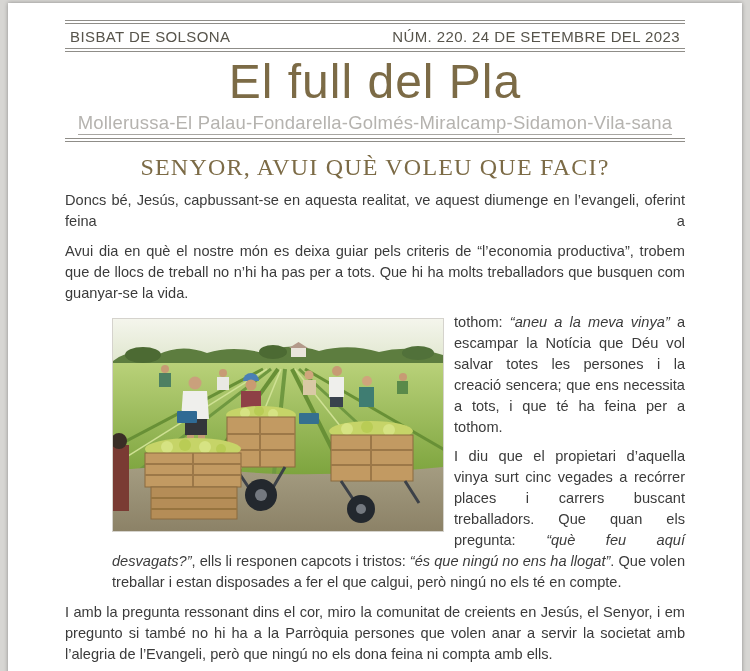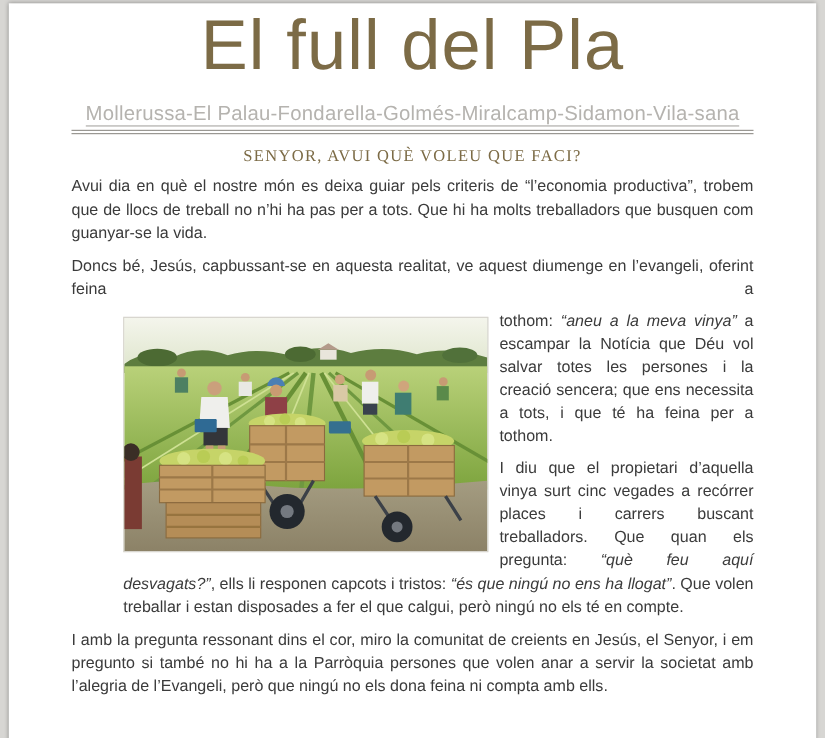--- a/index.html
+++ b/index.html
@@ -33,43 +33,43 @@
   .masthead-row{
     display:flex;justify-content:space-between;align-items:center;
     padding:4px 5px 3px 5px;
     color:#57544b;font-size:15px;letter-spacing:.4px;
   }
   
   .title{
     text-align:center;
     font-family:"Liberation Sans", sans-serif;
     font-weight:200;
-    font-size:64px;line-height:1.08;
+    font-size:48px;line-height:1.08;
     letter-spacing:1px;
     color:var(--accent);
     margin-top:4px;
   }
   .subtitle{
     text-align:center;
-    margin-top:16px;
+    margin-top:4px;
   }
   .subtitle span{
     font-size:18.5px;letter-spacing:.2px;
     color:var(--subtitle);
     border-bottom:1px solid #a8a6a2;
     padding-bottom:1px;
   }
   .subtitle-rule{margin-top:4px;}
   
   h2.article-heading{
     margin-top:12px;
     text-align:center;
     font-family:"Liberation Serif", serif;
     font-weight:normal;
-    font-size:15px;
+    font-size:24px;
     letter-spacing:1.2px;
     color:var(--accent);
   }
   p.para{
     margin-top:9px;
     font-size:14.6px;line-height:21px;
     text-align:justify;
     color:var(--body);
   }
   p.para em{font-style:italic;}
@@ -88,32 +88,40 @@
     background:#eef0e6;
   }
   figure.photo svg{display:block;}
 </style>
 </head>
 <body>
 
 <div class="page">
   <div class="content">
 
+    <header>
+      <div class="double-rule masthead-rule-top"></div>
+      <div class="masthead-row">
+        <span>BISBAT DE SOLSONA</span>
+        <span>NÚM. 220. 24 DE SETEMBRE DEL 2023</span>
+      </div>
+      <div class="double-rule"></div>
+    </header>
 
     <div class="title">El full del Pla</div>
 
     <div class="subtitle">
       <span>Mollerussa-El Palau-Fondarella-Golmés-Miralcamp-Sidamon-Vila-sana</span>
     </div>
     <div class="double-rule subtitle-rule"></div>
 
     <h2 class="article-heading">SENYOR, AVUI QUÈ VOLEU QUE FACI?</h2>
 
+    <p class="para lead-line"><span>Doncs bé, Jesús, capbussant-se en aquesta realitat, ve aquest diumenge en l’evangeli, oferint feina a</span></p>
     <p class="para"><span>Avui dia en què el nostre món es deixa guiar pels criteris de “l’economia productiva”, trobem que de llocs de treball no n’hi ha pas per a tots. Que hi ha molts treballadors que busquen com guanyar-se la vida.</span></p>
-    <p class="para lead-line"><span>Doncs bé, Jesús, capbussant-se en aquesta realitat, ve aquest diumenge en l’evangeli, oferint feina a</span></p>
 
     <div class="wrap-zone">
       <figure class="photo">
         <svg viewBox="0 0 330 212" width="330" height="212" xmlns="http://www.w3.org/2000/svg">
           <defs>
             <linearGradient id="sky" x1="0" y1="0" x2="0" y2="1">
               <stop offset="0" stop-color="#f4f5ec"></stop>
                 <stop offset="1" stop-color="#dfe6cd"></stop>
             </linearGradient>
             <linearGradient id="field" x1="0" y1="0" x2="0" y2="1">

